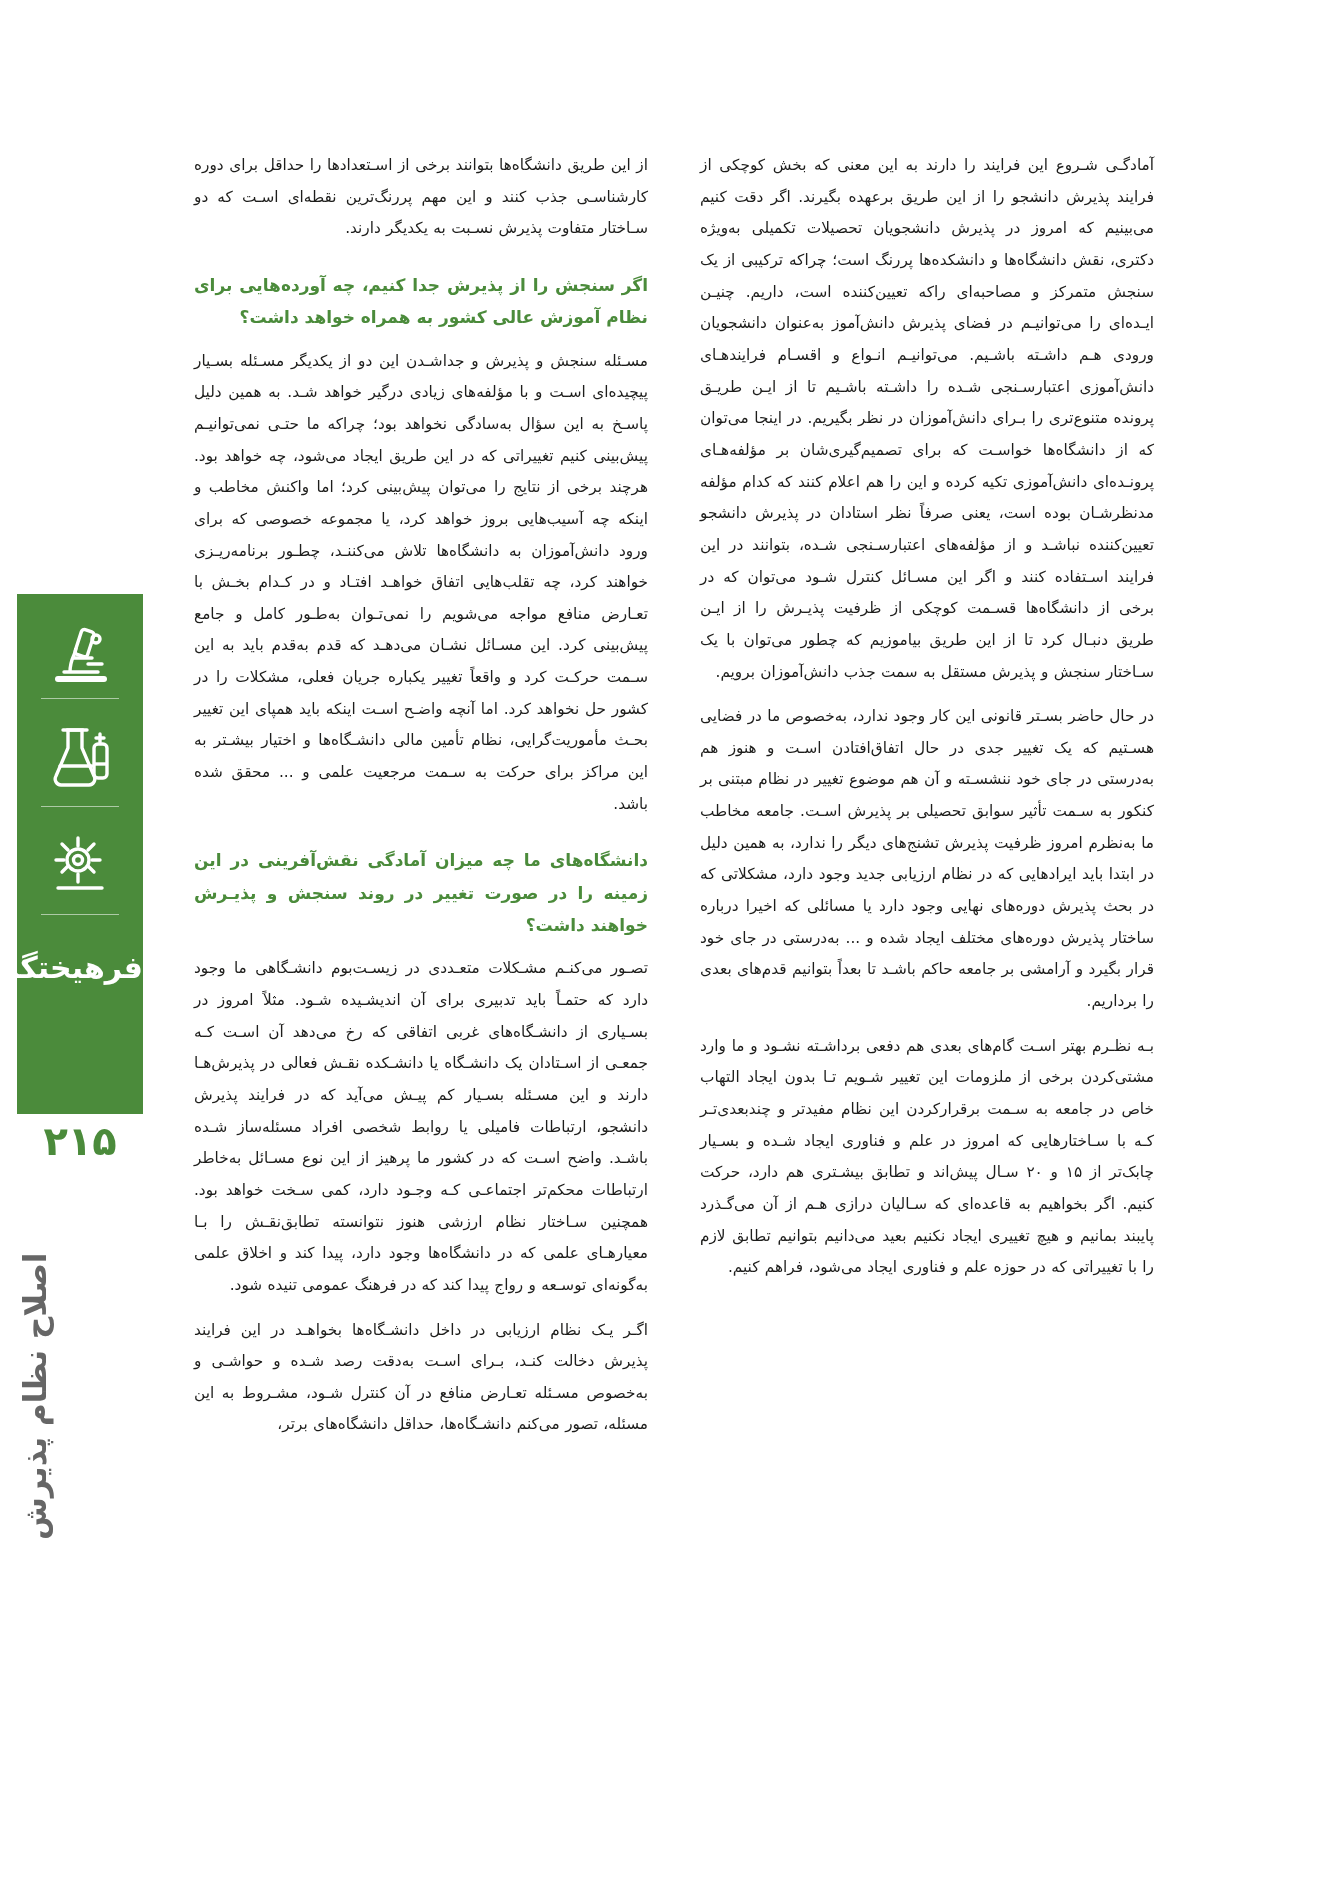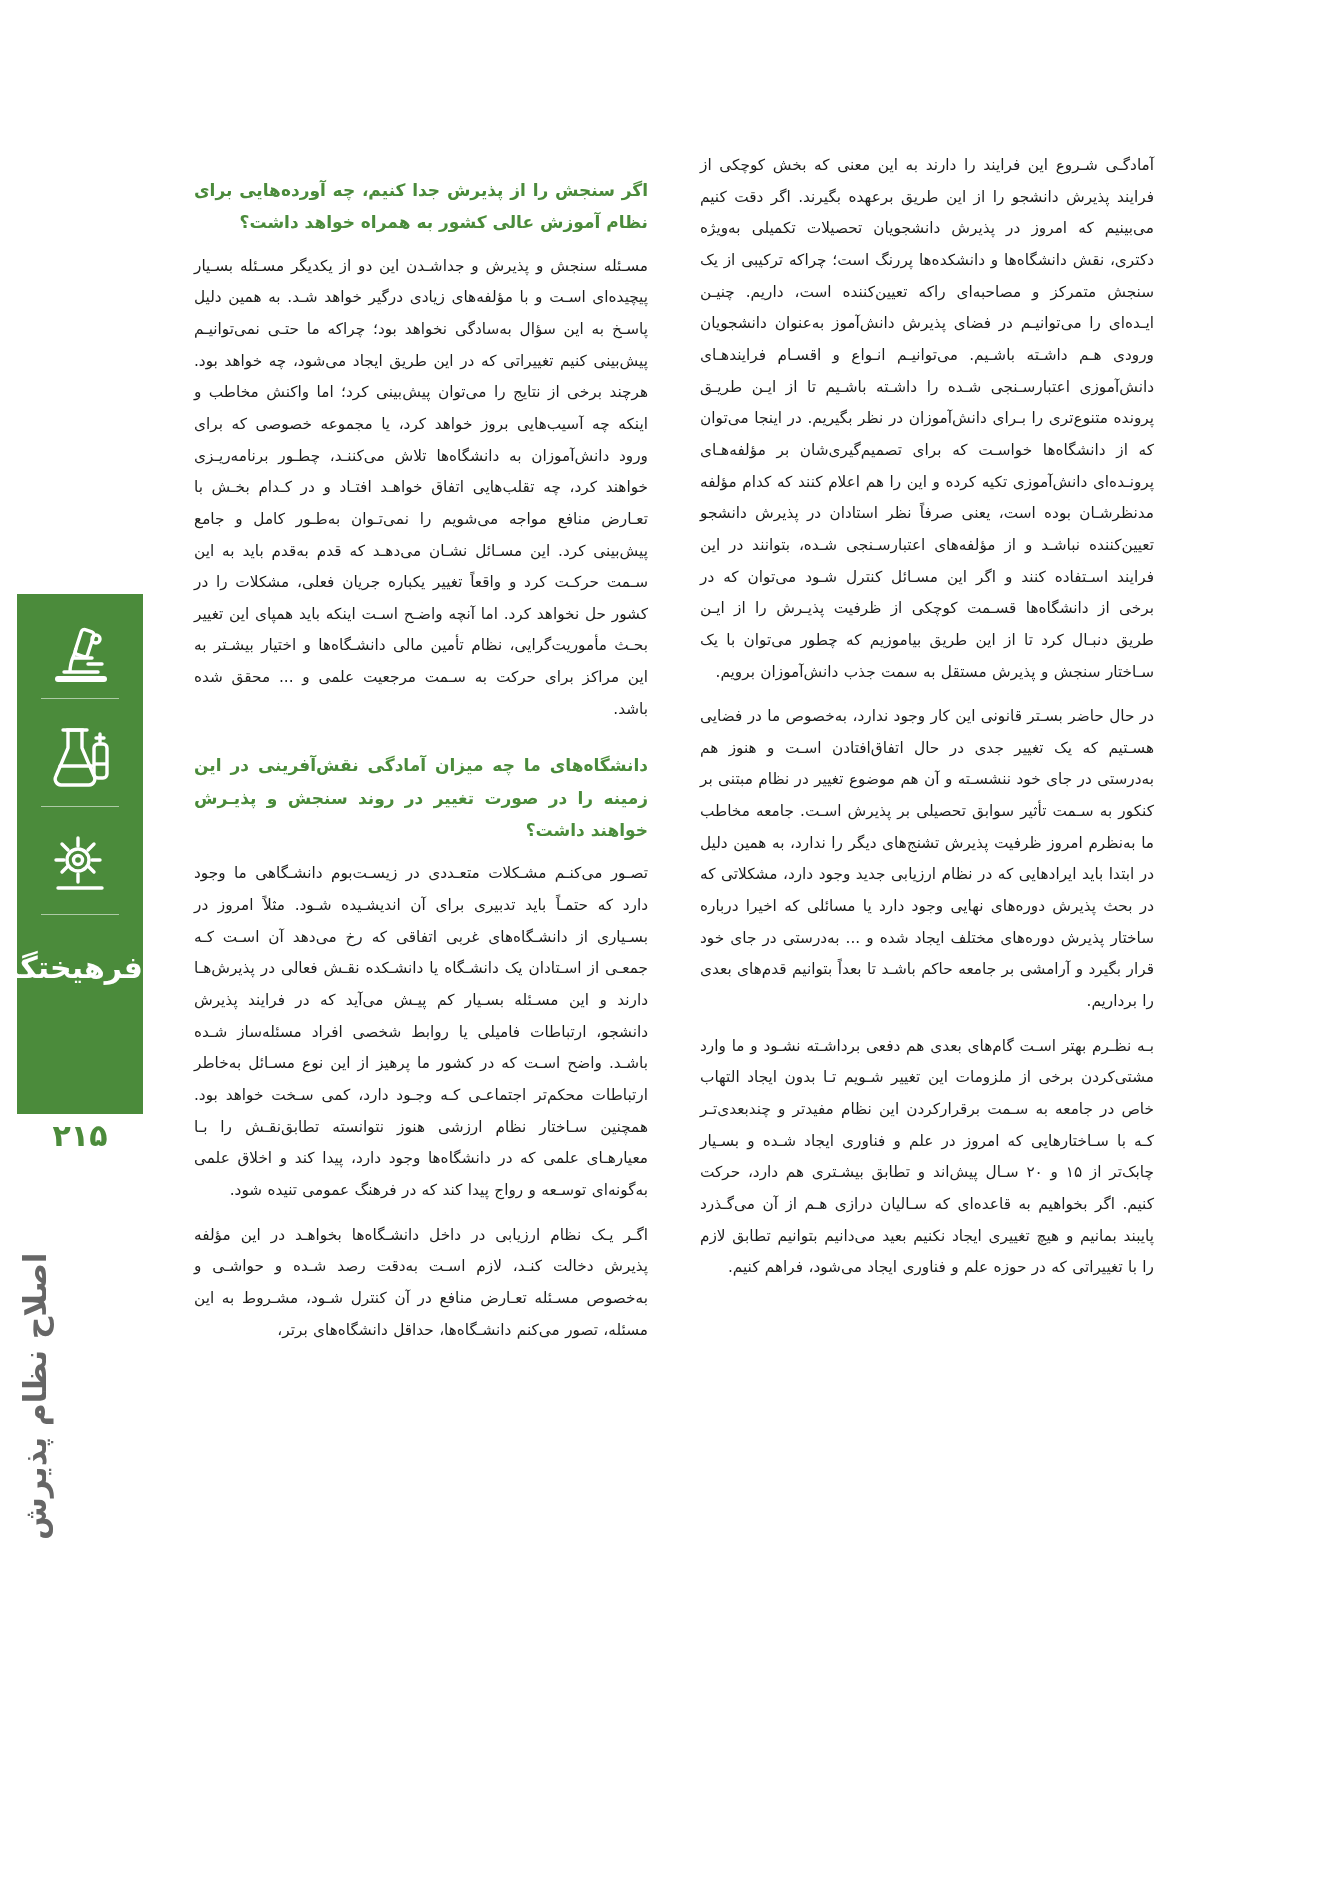--- a/index.html
+++ b/index.html
@@ -59,21 +59,21 @@
     font-weight: bold;
     letter-spacing: 1px;
   }
   .rail-pageno {
     position: absolute;
     left: 0;
     top: 524px;
     width: 126px;
     text-align: center;
     color: #4b8b3b;
-    font-size: 30px;
+    font-size: 40px;
     font-weight: bold;
     direction: rtl;
   }
   .rail-vertical-title {
     position: absolute;
     left: 0;
     top: 602px;
     width: 126px;
     height: 400px;
     color: #5a5a5a;
@@ -198,22 +198,23 @@
 
   <div class="columns">
 
     <div class="col col-right">
       <p class="body">آمادگـی شـروع این فرایند را دارند به این معنی که بخش کوچکی از فرایند پذیرش دانشجو را از این طریق برعهده بگیرند. اگر دقت کنیم می‌بینیم که امروز در پذیرش دانشجویان تحصیلات تکمیلی به‌ویژه دکتری، نقش دانشگاه‌ها و دانشکده‌ها پررنگ است؛ چراکه ترکیبی از یک سنجش متمرکز و مصاحبه‌ای راکه تعیین‌کننده است، داریم. چنیـن ایـده‌ای را می‌توانیـم در فضای پذیرش دانش‌آموز به‌عنوان دانشجویان ورودی هـم داشـته باشـیم. می‌توانیـم انـواع و اقسـام فرایندهـای دانش‌آموزی اعتبارسـنجی شـده را داشـته باشـیم تا از ایـن طریـق پرونده متنوع‌تری را بـرای دانش‌آموزان در نظر بگیریم. در اینجا می‌توان که از دانشگاه‌ها خواسـت که برای تصمیم‌گیری‌شان بر مؤلفه‌هـای پرونـده‌ای دانش‌آموزی تکیه کرده و این را هم اعلام کنند که کدام مؤلفه مدنظرشـان بوده است، یعنی صرفاً نظر استادان در پذیرش دانشجو تعیین‌کننده نباشـد و از مؤلفه‌های اعتبارسـنجی شـده، بتوانند در این فرایند اسـتفاده کنند و اگر این مسـائل کنترل شـود می‌توان که در برخی از دانشگاه‌ها قسـمت کوچکی از ظرفیت پذیـرش را از ایـن طریق دنبـال کرد تا از این طریق بیاموزیم که چطور می‌توان با یک سـاختار سنجش و پذیرش مستقل به سمت جذب دانش‌آموزان برویم.</p>
       <p class="body">در حال حاضر بسـتر قانونی این کار وجود ندارد، به‌خصوص ما در فضایی هسـتیم که یک تغییر جدی در حال اتفاق‌افتادن اسـت و هنوز هم به‌درستی در جای خود ننشسـته و آن هم موضوع تغییر در نظام مبتنی بر کنکور به سـمت تأثیر سوابق تحصیلی بر پذیرش اسـت. جامعه مخاطب ما به‌نظرم امروز ظرفیت پذیرش تشنج‌های دیگر را ندارد، به همین دلیل در ابتدا باید ایرادهایی که در نظام ارزیابی جدید وجود دارد، مشکلاتی که در بحث پذیرش دوره‌های نهایی وجود دارد یا مسائلی که اخیرا درباره ساختار پذیرش دوره‌های مختلف ایجاد شده و ... به‌درستی در جای خود قرار بگیرد و آرامشی بر جامعه حاکم باشـد تا بعداً بتوانیم قدم‌های بعدی را برداریم.</p>
       <p class="body">بـه نظـرم بهتر اسـت گام‌های بعدی هم دفعی برداشـته نشـود و ما وارد مشتی‌کردن برخی از ملزومات این تغییر شـویم تـا بدون ایجاد التهاب خاص در جامعه به سـمت برقرارکردن این نظام مفیدتر و چندبعدی‌تـر کـه با سـاختارهایی که امروز در علم و فناوری ایجاد شـده و بسـیار چابک‌تر از ۱۵ و ۲۰ سـال پیش‌اند و تطابق بیشـتری هم دارد، حرکت کنیم. اگر بخواهیم به قاعده‌ای که سـالیان درازی هـم از آن می‌گـذرد پایبند بمانیم و هیچ تغییری ایجاد نکنیم بعید می‌دانیم بتوانیم تطابق لازم را با تغییراتی که در حوزه علم و فناوری ایجاد می‌شود، فراهم کنیم.</p>
     </div>
 
     <div class="col col-left">
+      <p class="body">از این طریق دانشگاه‌ها بتوانند برخی از اسـتعدادها را حداقل برای دوره کارشناسـی جذب کنند و این مهم پررنگ‌ترین نقطه‌ای اسـت که دو سـاختار متفاوت پذیرش نسـبت به یکدیگر دارند.</p>
       <h2 class="qhead">اگر سنجش را از پذیرش جدا کنیم، چه آورده‌هایی برای نظام آموزش عالی کشور به همراه خواهد داشت؟</h2>
       <p class="body">مسـئله سنجش و پذیرش و جداشـدن این دو از یکدیگر مسـئله بسـیار پیچیده‌ای اسـت و با مؤلفه‌های زیادی درگیر خواهد شـد. به همین دلیل پاسـخ به این سؤال به‌سادگی نخواهد بود؛ چراکه ما حتـی نمی‌توانیـم پیش‌بینی کنیم تغییراتی که در این طریق ایجاد می‌شود، چه خواهد بود. هرچند برخی از نتایج را می‌توان پیش‌بینی کرد؛ اما واکنش مخاطب و اینکه چه آسیب‌هایی بروز خواهد کرد، یا مجموعه خصوصی که برای ورود دانش‌آموزان به دانشگاه‌ها تلاش می‌کننـد، چطـور برنامه‌ریـزی خواهند کرد، چه تقلب‌هایی اتفاق خواهـد افتـاد و در کـدام بخـش با تعـارض منافع مواجه می‌شویم را نمی‌تـوان به‌طـور کامل و جامع پیش‌بینی کرد. این مسـائل نشـان می‌دهـد که قدم به‌قدم باید به این سـمت حرکـت کرد و واقعاً تغییر یکباره جریان فعلی، مشکلات را در کشور حل نخواهد کرد. اما آنچه واضـح اسـت اینکه باید همپای این تغییر بحـث مأموریت‌گرایی، نظام تأمین مالی دانشـگاه‌ها و اختیار بیشـتر به این مراکز برای حرکت به سـمت مرجعیت علمی و ... محقق شده باشد.</p>
       <h2 class="qhead">دانشگاه‌های ما چه میزان آمادگی نقش‌آفرینی در این زمینه را در صورت تغییر در روند سنجش و پذیـرش خواهند داشت؟</h2>
       <p class="body">تصـور می‌کنـم مشـکلات متعـددی در زیسـت‌بوم دانشـگاهی ما وجود دارد که حتمـاً باید تدبیری برای آن اندیشـیده شـود. مثلاً امروز در بسـیاری از دانشـگاه‌های غربی اتفاقی که رخ می‌دهد آن اسـت کـه جمعـی از اسـتادان یک دانشـگاه یا دانشـکده نقـش فعالی در پذیرش‌هـا دارند و این مسـئله بسـیار کم پیـش می‌آید که در فرایند پذیرش دانشجو، ارتباطات فامیلی یا روابط شخصی افراد مسئله‌ساز شـده باشـد. واضح اسـت که در کشور ما پرهیز از این نوع مسـائل به‌خاطر ارتباطات محکم‌تر اجتماعـی کـه وجـود دارد، کمی سـخت خواهد بود. همچنین سـاختار نظام ارزشی هنوز نتوانسته تطابق‌نقـش را بـا معیارهـای علمی که در دانشگاه‌ها وجود دارد، پیدا کند و اخلاق علمی به‌گونه‌ای توسـعه و رواج پیدا کند که در فرهنگ عمومی تنیده شود.</p>
-      <p class="body">اگـر یـک نظام ارزیابی در داخل دانشـگاه‌ها بخواهـد در این مؤلفه پذیرش دخالت کنـد، لازم اسـت به‌دقت رصد شـده و حواشـی و به‌خصوص مسـئله تعـارض منافع در آن کنترل شـود، مشـروط به این مسئله، تصور می‌کنم دانشـگاه‌ها، حداقل دانشگاه‌های برتر،</p>
+      <p class="body">اگـر یـک نظام ارزیابی در داخل دانشـگاه‌ها بخواهـد در این فرایند پذیرش دخالت کنـد، بـرای اسـت به‌دقت رصد شـده و حواشـی و به‌خصوص مسـئله تعـارض منافع در آن کنترل شـود، مشـروط به این مسئله، تصور می‌کنم دانشـگاه‌ها، حداقل دانشگاه‌های برتر،</p>
     </div>
 
   </div>
 
 </div>
 
 </body></html>

